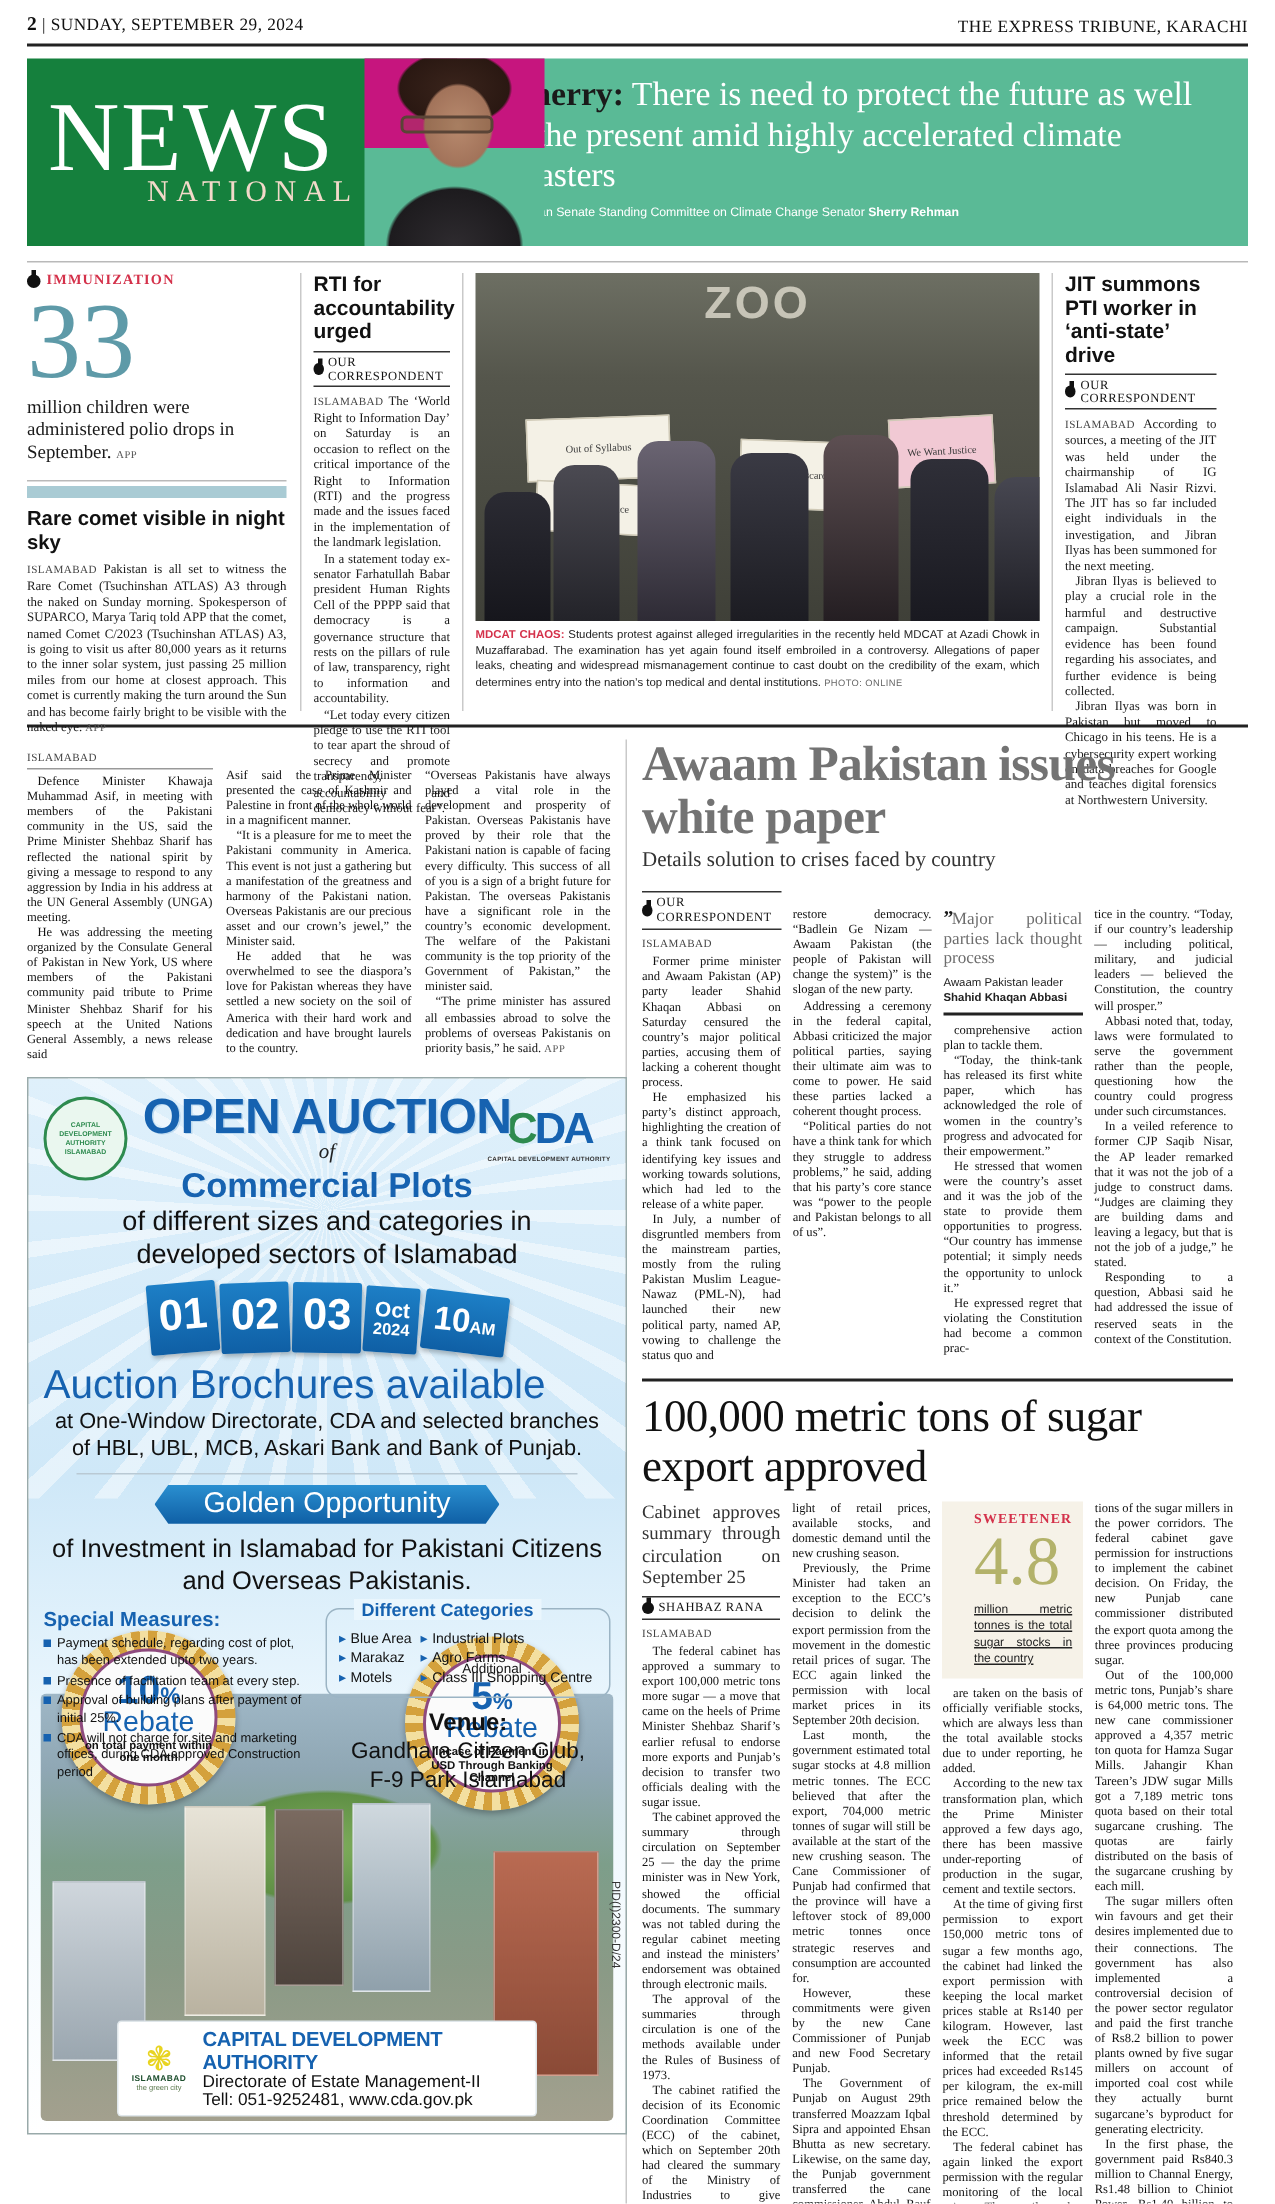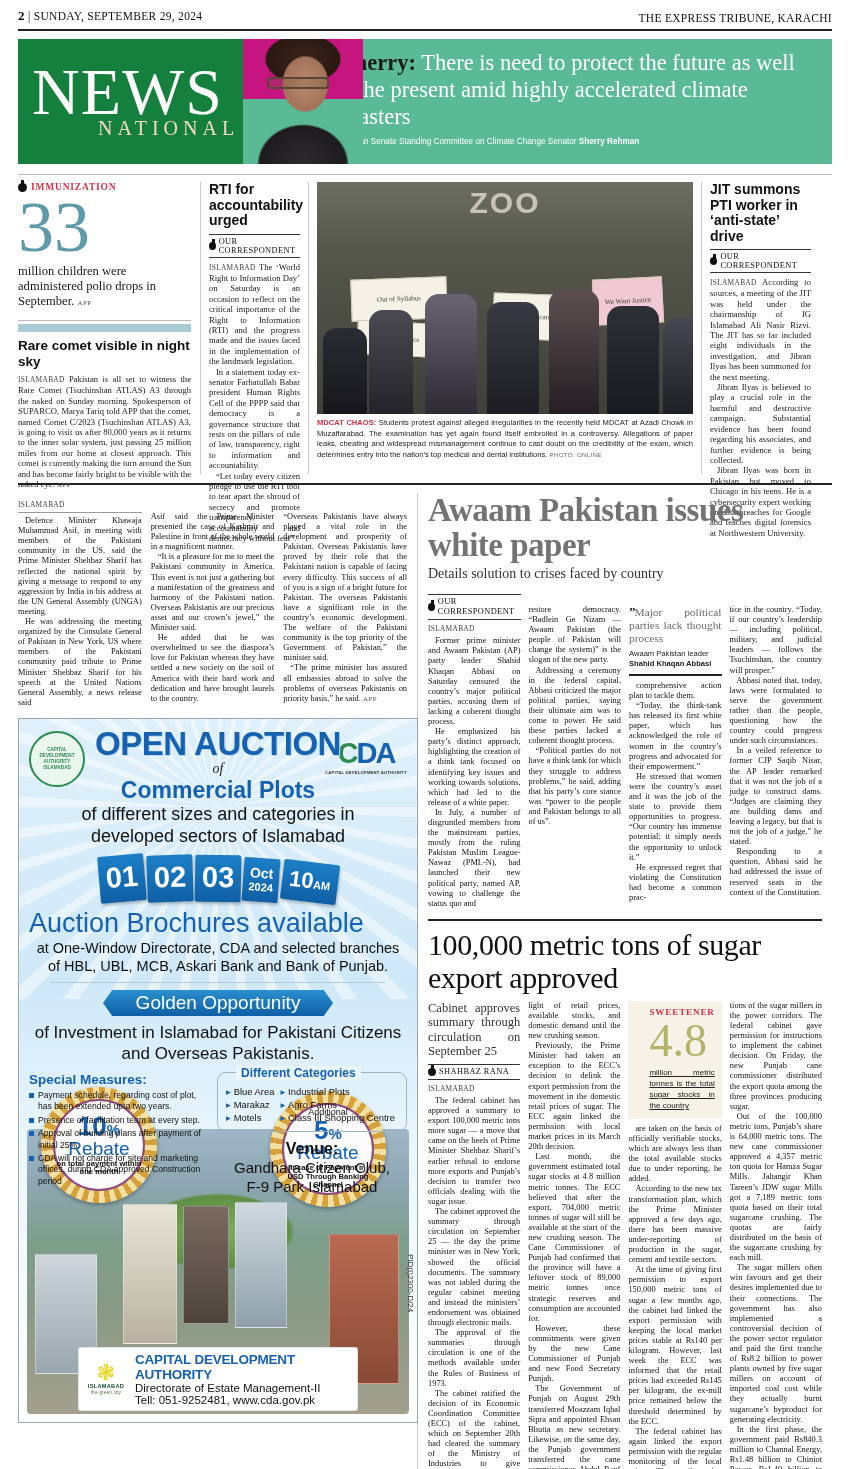--- a/index.html
+++ b/index.html
@@ -603,21 +603,21 @@
             <div>Awaam Pakistan leader</div>
             <b>Shahid Khaqan Abbasi</b>
           </div>
           <div class="pullq-rule"></div>
           <p>comprehensive action plan to tackle them.</p>
           <p>“Today, the think-tank has released its first white paper, which has acknowledged the role of women in the country’s progress and advocated for their empowerment.”</p>
           <p>He stressed that women were the country’s asset and it was the job of the state to provide them opportunities to progress. “Our country has immense potential; it simply needs the opportunity to unlock it.”</p>
           <p>He expressed regret that violating the Constitution had become a common prac-</p>
         </div>
         <div style="width:94px; padding-top:16px;" class="tiny-col">
-          <p>tice in the country. “Today, if our country’s leadership — including political, military, and judicial leaders — follows the Tsuchinshan, the country will prosper.”</p>
+          <p>tice in the country. “Today, if our country’s leadership — including political, military, and judicial leaders — believed the Constitution, the country will prosper.”</p>
           <p>Abbasi noted that, today, laws were formulated to serve the government rather than the people, questioning how the country could progress under such circumstances.</p>
           <p>In a veiled reference to former CJP Saqib Nisar, the AP leader remarked that it was not the job of a judge to construct dams. “Judges are claiming they are building dams and leaving a legacy, but that is not the job of a judge,” he stated.</p>
           <p>Responding to a question, Abbasi said he had addressed the issue of reserved seats in the context of the Constitution.</p>
         </div>
       </div>
 
       <div class="hr-heavy" style="margin-top:10px;"></div>
 
       <div class="head-big" style="font-size:30px; line-height:33px; margin-top:7px;">100,000 metric tons of sugar export approved</div>
 
@@ -630,21 +630,21 @@
           </div>
           <div class="dateline" style="margin-bottom:2px;">ISLAMABAD</div>
           <p>The federal cabinet has approved a summary to export 100,000 metric tons more sugar — a move that came on the heels of Prime Minister Shehbaz Sharif’s earlier refusal to endorse more exports and Punjab’s decision to transfer two officials dealing with the sugar issue.</p>
           <p>The cabinet approved the summary through circulation on September 25 — the day the prime minister was in New York, showed the official documents. The summary was not tabled during the regular cabinet meeting and instead the ministers’ endorsement was obtained through electronic mails.</p>
           <p>The approval of the summaries through circulation is one of the methods available under the Rules of Business of 1973.</p>
           <p>The cabinet ratified the decision of its Economic Coordination Committee (ECC) of the cabinet, which on September 20th had cleared the summary of the Ministry of Industries to give permission for export of 100,000 metric tons of sugar. Earlier, the ECC had already authorised the export of 150,000 metric tonnes of sugar.</p>
 
         </div>
         <div style="width:94px;" class="tiny-col">
           <p>light of retail prices, available stocks, and domestic demand until the new crushing season.</p>
-          <p>Previously, the Prime Minister had taken an exception to the ECC’s decision to delink the export permission from the movement in the domestic retail prices of sugar. The ECC again linked the permission with local market prices in its March 20th decision.</p>
+          <p>Previously, the Prime Minister had taken an exception to the ECC’s decision to delink the export permission from the movement in the domestic retail prices of sugar. The ECC again linked the permission with local market prices in its September 20th decision.</p>
           <p>Last month, the government estimated total sugar stocks at 4.8 million metric tonnes. The ECC believed that after the export, 704,000 metric tonnes of sugar will still be available at the start of the new crushing season. The Cane Commissioner of Punjab had confirmed that the province will have a leftover stock of 89,000 metric tonnes once strategic reserves and consumption are accounted for.</p>
           <p>However, these commitments were given by the new Cane Commissioner of Punjab and new Food Secretary Punjab.</p>
           <p>The Government of Punjab on August 29th transferred Moazzam Iqbal Sipra and appointed Ehsan Bhutta as new secretary. Likewise, on the same day, the Punjab government transferred the cane commissioner Abdul Rauf and brought in Shoaib Khan Jadoon.</p>
 
         </div>
         <div style="width:94px;" class="tiny-col">
           <div class="sweet-box">
             <div class="sweet-kicker">SWEETENER</div>
             <div class="sweet-num">4.8</div>
             <div class="sweet-sub">million metric tonnes is the total sugar stocks in the country</div>

